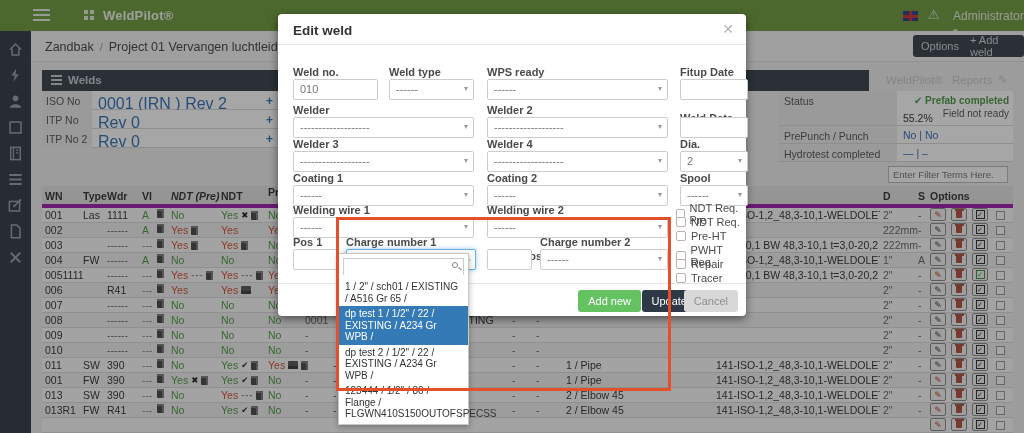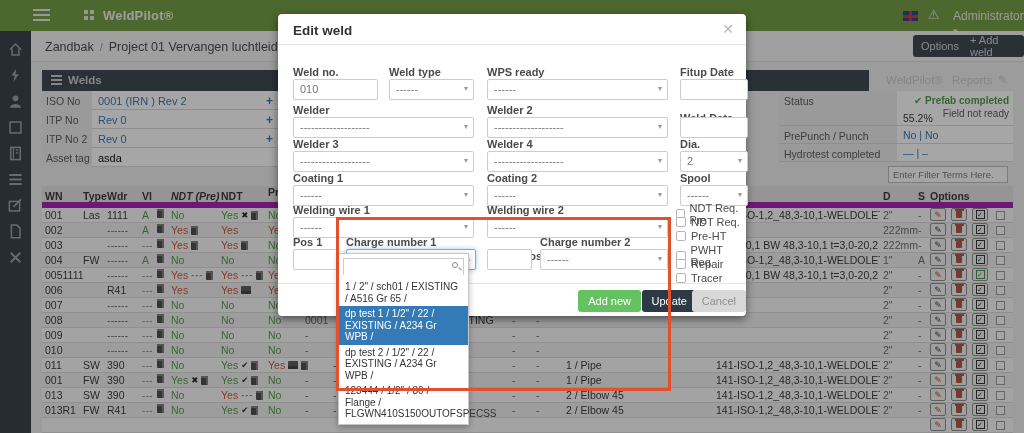--- a/index.html
+++ b/index.html
@@ -39,40 +39,40 @@
   .panelhead .ttl { position:absolute; left:26px; top:4px; font-size:11.5px; font-weight:bold; }
   .panelhead .listic { position:absolute; left:9px; top:5px; width:11px; height:10px; }
   .panelhead .listic i { display:block; height:1.5px; background:#c6cbd1; margin-bottom:2.5px; }
   .ph-menu { position:absolute; top:4px; font-size:11.5px; cursor:pointer; }
   .ph-m1 { left:844px; } .ph-m2 { left:910px; }
   .ph-pencil { position:absolute; left:956px; top:3px; font-size:12px; cursor:pointer; }
 
   .infoL { position:absolute; left:42px; top:91px; width:238px; z-index:1; }
   .inforow { position:relative; height:19px; border-bottom:1px solid #d9d9d9; background:#fff; }
   .inforow .lab { position:absolute; left:0; top:0; width:50px; height:19px; background:#ececec; font-size:10.5px; color:#555; padding:4px 0 0 4px; }
-  .inforow .val { position:absolute; left:56px; top:4px; font-size:11px; }
+  .inforow .val { position:absolute; left:56px; top:4px; font-size:16px; }
   .inforow .val.link { color:#3372b5; cursor:pointer; }
   .inforow .plus { position:absolute; left:224px; top:3px; color:#3372b5; font-weight:bold; font-size:12px; cursor:pointer; }
 
   .infoR { position:absolute; left:779px; top:91px; width:234px; z-index:1; }
   .irow { position:relative; border-bottom:1px solid #d9d9d9; background:#fff; }
   .irow .lab { position:absolute; left:0; top:0; bottom:0; width:118px; background:#ececec; font-size:10.5px; color:#555; padding:4px 0 0 5px; }
   .st-row { height:35px; }
   .sm-row { height:18px; }
   .st-pct { position:absolute; left:124px; top:5px; font-size:10.5px; color:#333;margin-top:16px; }
   .st-ok  { position:absolute; right:4px; top:4px; font-size:10px; color:#4d9a43; font-weight:bold; }
   .st-warn{ position:absolute; right:4px; top:17px; font-size:10px; color:#555; }
   .sm-val { position:absolute; left:124px; top:3px; font-size:10.5px; color:#3372b5; }
   .filterbox { position:absolute; left:888px; top:166px; width:120px; height:17px; z-index:1;
                border:1px solid #bbb; background:#fdfdfd; font-size:9.5px; color:#666; padding:0 4px;
                font-family:"Liberation Sans",sans-serif; }
 
   
   .wtable { position:absolute; left:42px; top:186px; width:971px; z-index:1; background:#f7f7f7; }
-  .thead { position:relative; height:22px; background:#e4e4e4; border-bottom:6px solid #a21caf; }
+  .thead { position:relative; height:22px; background:#e4e4e4; border-bottom:4px solid #a21caf; }
   .th { position:absolute; top:4px; font-size:10.5px; font-weight:bold; color:#333; }
   .tr { position:relative; height:15px; border-bottom:1px solid #dcdcdc; }
   .tr:nth-child(odd) { background:#fbfbfb; } .tr:nth-child(even){ background:#f1f1f1; }
   .tc { position:absolute; top:1px; font-size:10.5px; color:#333; white-space:nowrap; }
   .grp { display:inline-flex; align-items:center; gap:3px; }
   .c-green { color:#4d9a43; } .c-red { color:#cf5230; } .c-gray { color:#888; } .c-dim { color:#666; }
   .doc-i { display:inline-block; width:7px; height:9px; background:#474747; border-radius:1px;
            box-shadow:inset -2px 2px 0 #7d7d7d; }
   .print-i { display:inline-block; width:10px; height:8px; background:#585858; border-radius:1px;
              box-shadow:inset 0 -3px 0 #3c3c3c; position:relative; }
@@ -102,21 +102,21 @@
   .m-inp { position:absolute; height:21px; border:1px solid #ccc; border-radius:2px; background:#fff;
            font-size:11px; color:#777; padding:3px 5px 0 6px; overflow:hidden; white-space:nowrap; }
   .m-sel .sc { position:absolute; right:5px; top:4px; font-size:8px; color:#999; }
   .sel-focus { border-color:#66afe9; box-shadow:0 0 5px rgba(102,175,233,.6); }
   .m-cb { position:absolute; display:flex; align-items:center; gap:5px; font-size:11px; color:#4a4a4a; }
   .m-cb .bx { width:10px; height:10px; border:1px solid #b5b5b5; border-radius:2px; background:#fff; }
   .m-foot { position:absolute; left:0; right:0; bottom:0; height:33px; border-top:1px solid #e5e5e5; }
   .m-btn { position:absolute; top:6px; height:22px; border-radius:3px; font-size:11px; color:#fff;
            display:flex; align-items:center; padding:0 10px; cursor:pointer; }
   .b-add { right:105px; background:#64c261; } .b-upd { right:49px; background:#2e3947; }
-  .b-can { right:0; background:#d8d8d8; color:#8f8f8f; }
+  .b-can { right:8px; background:#d8d8d8; color:#8f8f8f; }
 
   
   .ddpanel { position:absolute; left:338px; top:253px; width:131px; background:#fff; border:1px solid #c8c8c8;
              box-shadow:0 2px 6px rgba(0,0,0,.3); z-index:110; padding-bottom:2px; }
   .dd-search { position:relative; margin:4px; height:17px; border:1px solid #ccc; }
   .dd-search input { width:100%; height:100%; border:0; outline:0; font-size:10px; padding:0 16px 0 4px;
                      font-family:"Liberation Sans",sans-serif; }
   .mag { position:absolute; right:3px; top:3px; width:8px; height:8px; }
   .mag .c { position:absolute; left:0; top:0; width:6px; height:6px; border:1.2px solid #888; border-radius:50%; }
   .mag .t { position:absolute; left:5.5px; top:5.5px; width:3.5px; height:1.3px; background:#888; transform:rotate(45deg); }
@@ -214,24 +214,20 @@
       </div>
       <div class="inforow">
         <span class="lab">ITP No</span>
         <span class="val link">Rev 0</span>
         <span class="plus">+</span>
       </div>
       <div class="inforow">
         <span class="lab">ITP No 2</span>
         <span class="val link">Rev 0</span>
         <span class="plus">+</span>
-      </div>
-      <div class="inforow">
-        <span class="lab">Asset tag</span>
-        <span class="val">asda</span>
       </div>
     </div>
 
   <div class="infoR">
     <div class="irow st-row">
       <span class="lab">Status</span>
       <span class="st-pct">55.2%</span>
       <span class="st-ok">✔ Prefab completed</span>
       <span class="st-warn">Field not ready</span>
     </div>

